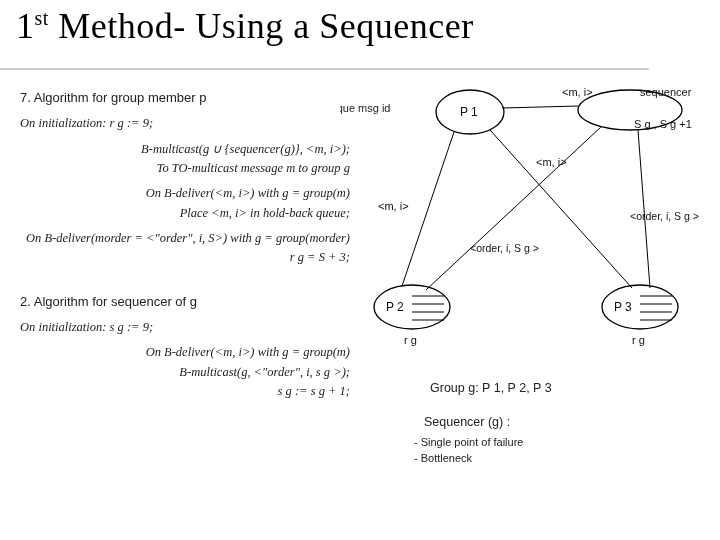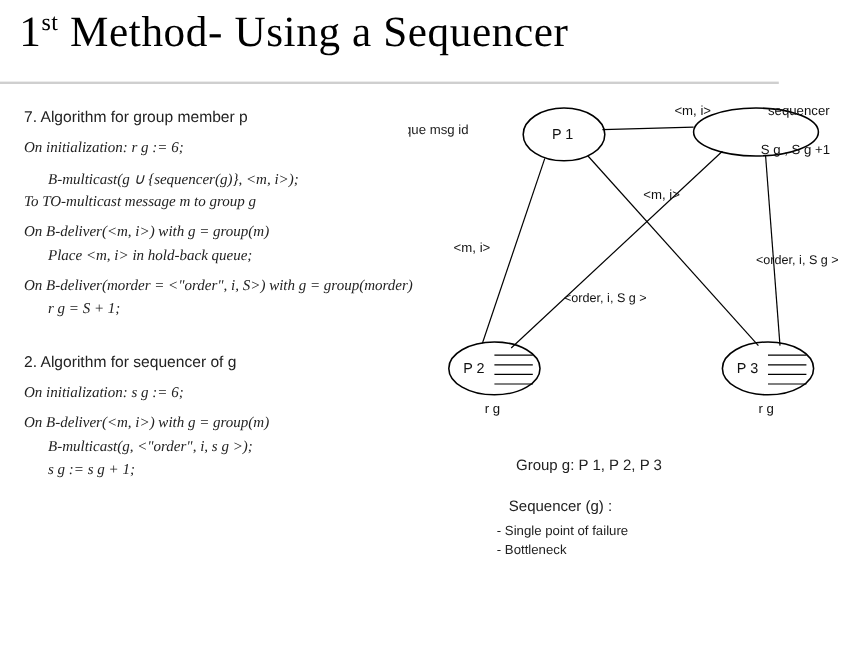--- a/index.html
+++ b/index.html
@@ -40,21 +40,21 @@
     position: absolute;
     left: 20px;
     top: 88px;
     width: 330px;
     font-size: 12.5px;
     line-height: 1.55;
     font-family: "Times New Roman", serif;
     color: #222;
   }
   .algo .h { font-family: Arial, Helvetica, sans-serif; font-size: 13px; margin-bottom: 2px; }
-  .algo .it { font-style: italic; }
+  .algo .it { font-style: italic; text-align: right; }
   .algo .block { margin-bottom: 6px; }
   .algo .indent { padding-left: 20px; }
   .algo .sep { height: 18px; }
 
   
   .diagram {
     position: absolute;
     left: 340px;
     top: 82px;
     width: 380px;
@@ -94,45 +94,45 @@
   <div class="title">
     <span class="ord">1</span><sup>st</sup><span> Method- Using a  Sequencer</span>
   </div>
   <div class="hr"></div>
 
   <div class="algo">
     <div class="h block">7. Algorithm for group member p</div>
 
     <div class="block">
       <span class="it">On initialization:</span>
-      <span class="it">r g  := 6;</span>
+      <span class="it">r g  := 9;</span>
     </div>
 
     <div class="block">
       <div class="it indent">B-multicast(g ∪ {sequencer(g)}, &lt;m, i&gt;);</div>
       <div class="it">To TO-multicast message m to group g</div>
     </div>
 
     <div class="block">
       <div class="it">On B-deliver(&lt;m, i&gt;) with g = group(m)</div>
       <div class="it indent">Place &lt;m, i&gt; in hold-back queue;</div>
     </div>
 
     <div class="block">
       <div class="it">On B-deliver(morder = &lt;"order", i, S&gt;) with g = group(morder)</div>
-      <div class="it indent">r g  = S + 1;</div>
+      <div class="it indent">r g  = S + 3;</div>
     </div>
 
     <div class="sep"></div>
 
     <div class="h block">2. Algorithm for sequencer of g</div>
 
     <div class="block">
       <span class="it">On initialization:</span>
-      <span class="it">s g  := 6;</span>
+      <span class="it">s g  := 9;</span>
     </div>
 
     <div class="block">
       <div class="it">On B-deliver(&lt;m, i&gt;) with g = group(m)</div>
       <div class="it indent">B-multicast(g, &lt;"order", i, s g &gt;);</div>
       <div class="it indent">s g  := s g  + 1;</div>
     </div>
   </div>
 
   <div class="diagram">

